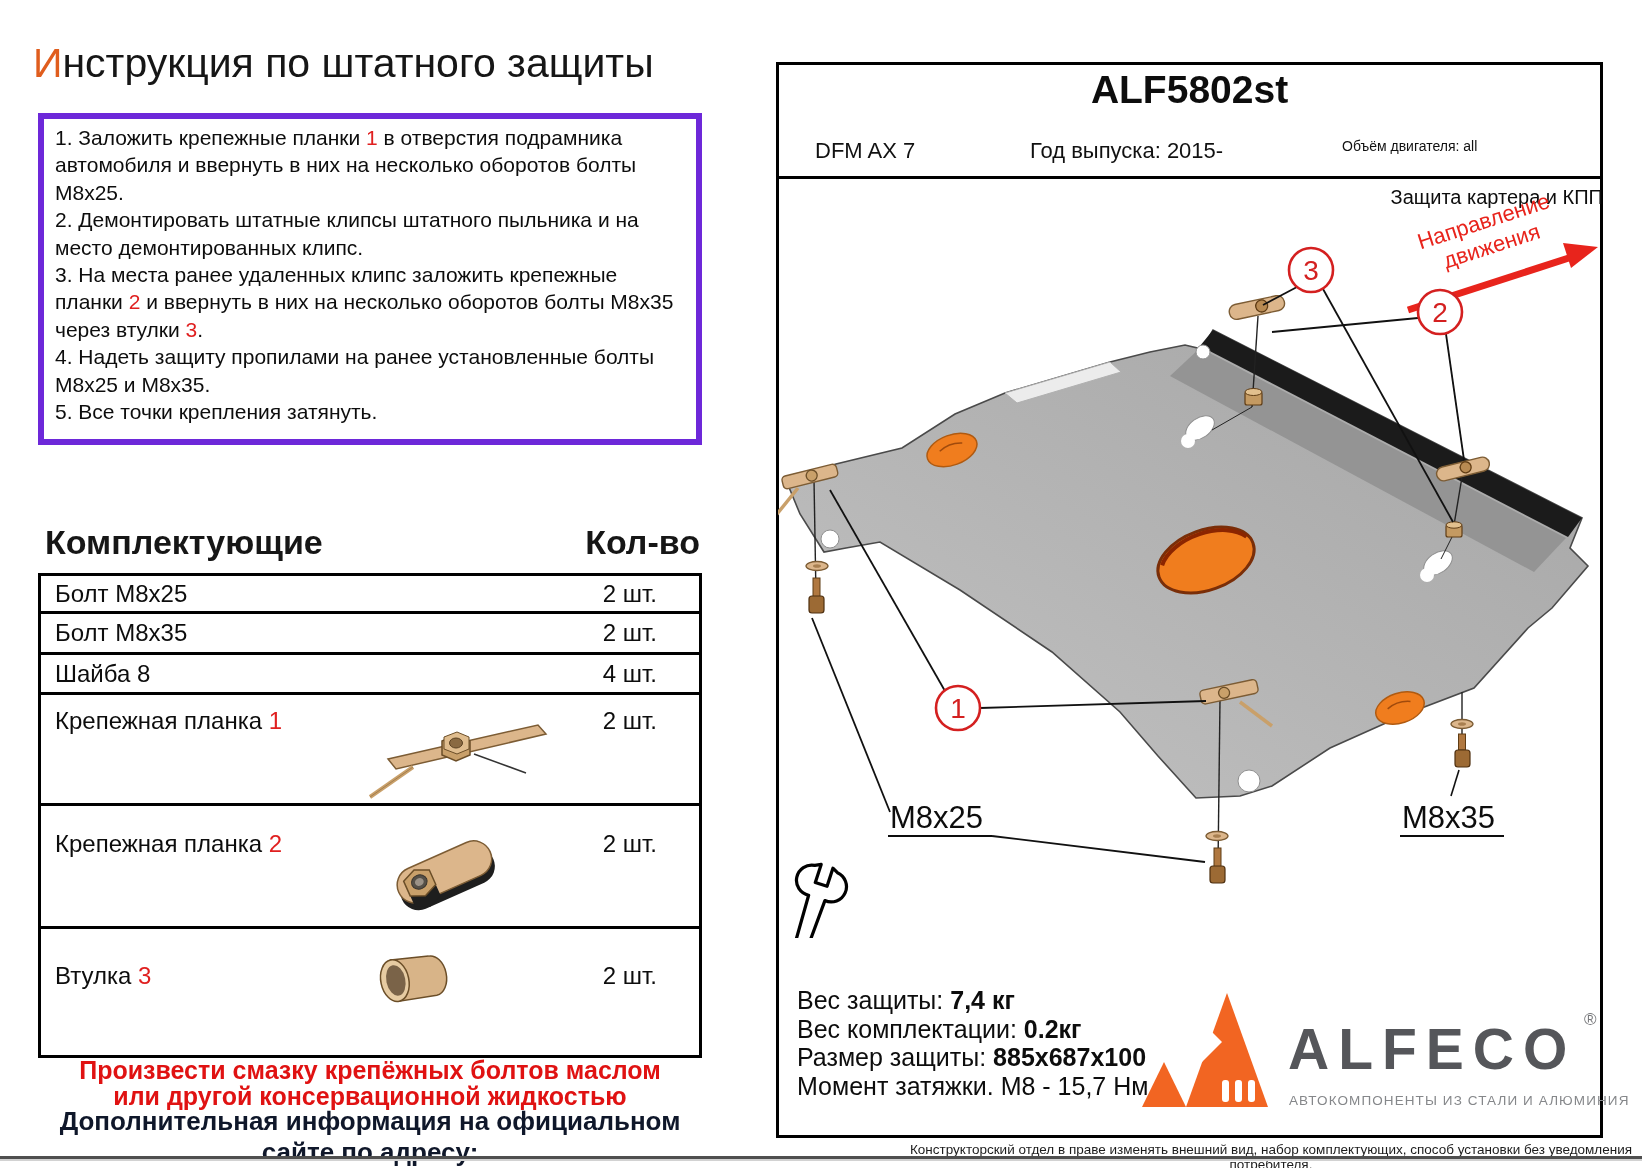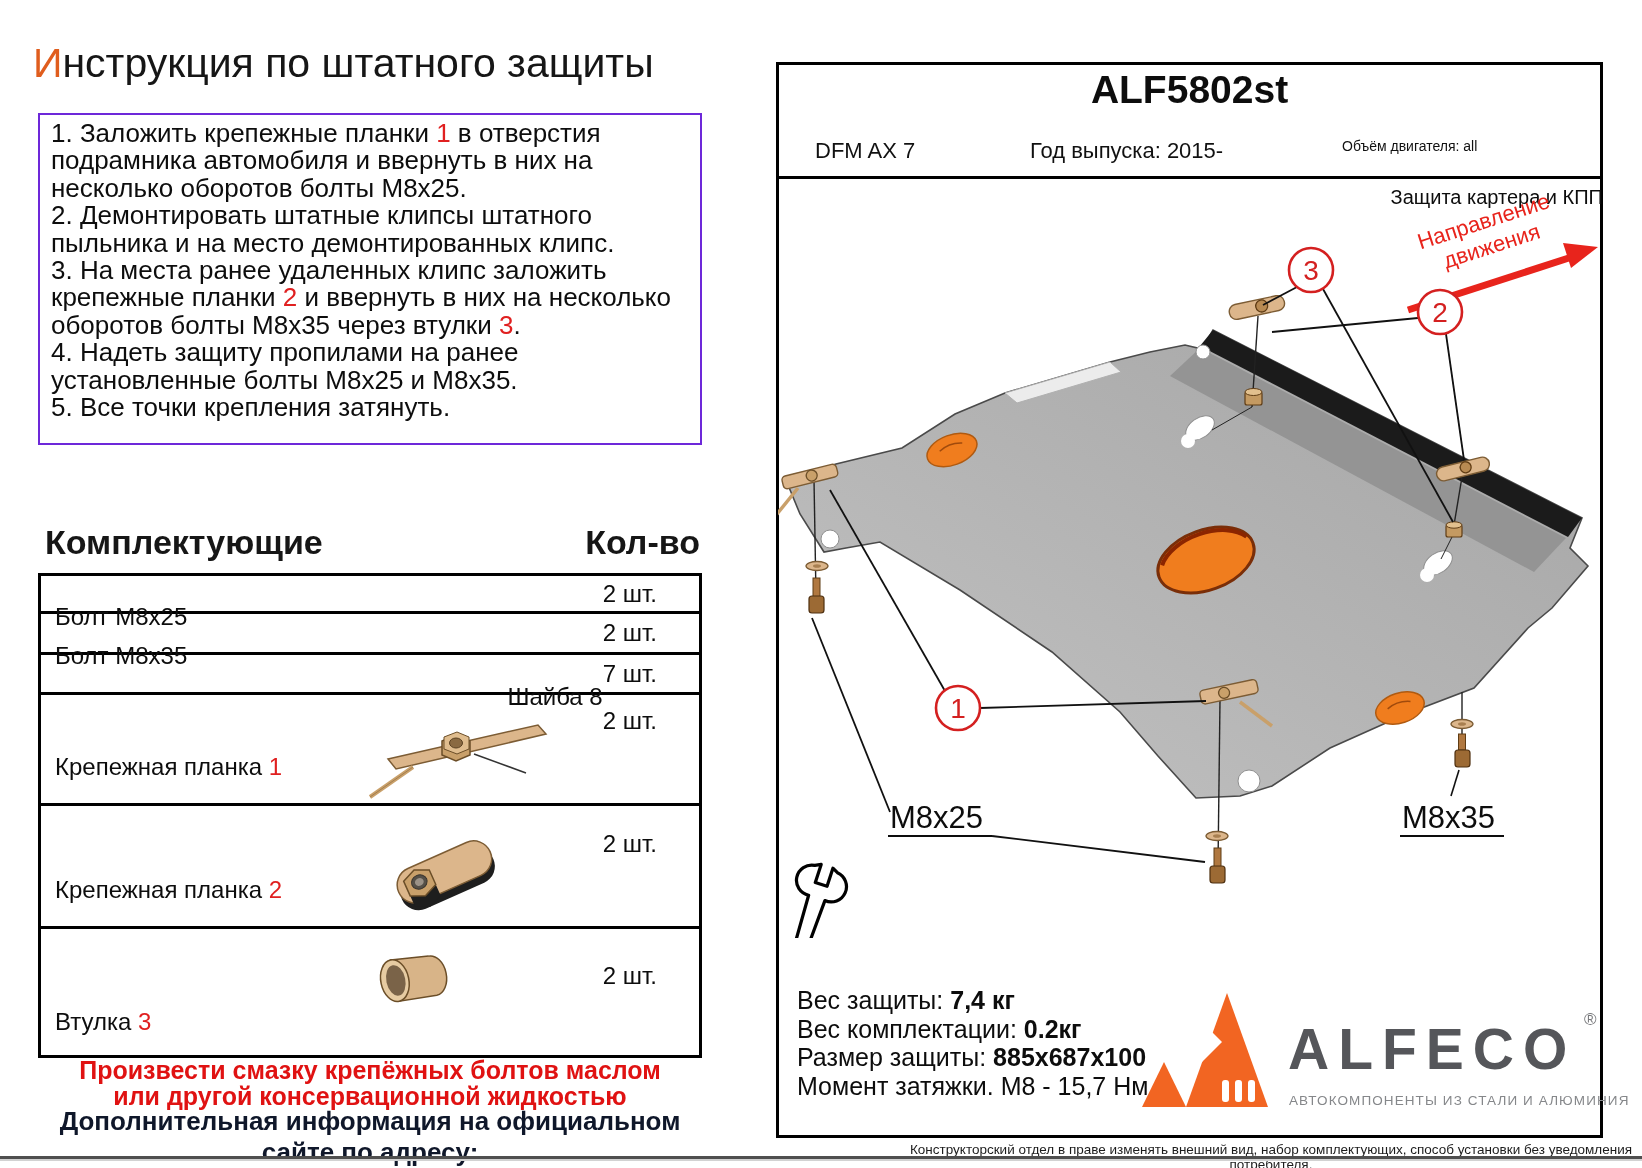--- a/index.html
+++ b/index.html
@@ -2,30 +2,30 @@
 <html><head>
 <meta charset="utf-8">
 <style>
   html,body{margin:0;padding:0;background:#fff;}
   #page{position:relative;width:1642px;height:1168px;background:#fff;overflow:hidden;
         font-family:"Liberation Sans","DejaVu Sans",sans-serif;color:#111;}
   .abs{position:absolute;}
   
   #title{left:33px;top:40px;width:660px;font-size:41px;letter-spacing:0;color:#161616;white-space:nowrap;}
   #title .first{color:#e05d1d;}
-  #instr-box{left:38px;top:113px;width:664px;height:332px;border:2px solid #6d28d9;box-sizing:border-box;
-             padding:5px 10px 0 11px;font-size:26px;line-height:27.4px;color:#0d0d0d;}
+  #instr-box{left:38px;top:113px;width:664px;height:332px;border:6px solid #6d28d9;box-sizing:border-box;
+             padding:5px 10px 0 11px;font-size:21px;line-height:27.4px;color:#0d0d0d;}
   #instr-box p{margin:0;}
   .rednum{color:#e02020;}
   #comp-head{left:45px;top:523px;width:655px;height:48px;font-size:34px;font-weight:bold;color:#161616;}
   #comp-head .qty{float:right;}
   #comp-table{left:38px;top:573px;width:664px;height:485px;border:3px solid #000;box-sizing:border-box;}
   .trow{position:relative;border-bottom:3px solid #000;box-sizing:border-box;font-size:24px;color:#0d0d0d;}
   .trow:last-child{border-bottom:none;}
-  .trow .nm{position:absolute;left:14px;margin-top:46px;}
+  .trow .nm{position:absolute;left:14px;}
   .trow .qt{position:absolute;right:42px;}
   .rc{display:flex;align-items:center;}
   .rc .nm{position:static;margin-left:14px;flex:1;}
   .rc .qt{position:static;margin-right:42px;}
   #warn1,#warn2{left:38px;width:664px;text-align:center;font-size:25px;font-weight:bold;color:#e01212;white-space:nowrap;}
   #warn1{top:1056px;} #warn2{top:1082px;}
   #info-line{left:38px;top:1106px;width:664px;text-align:center;font-size:26px;font-weight:bold;color:#0f172a;}
   #site-url{left:38px;top:1127px;width:664px;text-align:center;font-size:19.5px;font-weight:bold;color:#e2571c;cursor:pointer;}
   
   #panel{left:776px;top:62px;width:827px;height:1076px;border:3px solid #000;box-sizing:border-box;}
@@ -68,23 +68,23 @@
 
   <div class="abs" id="comp-table">
     <div class="trow rc" style="height:38px;">
       <span class="nm">Болт М8х25</span>
         <span class="qt">2 шт.</span>
     </div>
     <div class="trow rc" style="height:41px;">
       <span class="nm">Болт М8х35</span>
         <span class="qt">2 шт.</span>
     </div>
-    <div class="trow rc" style="height:40px;text-align:right;">
+    <div class="trow rc" style="height:40px;">
       <span class="nm">Шайба 8</span>
-        <span class="qt">7 шт.</span>
+        <span class="qt">4 шт.</span>
     </div>
     <div class="trow" style="height:111px;">
       <span class="nm" style="top:12px;"><span>Крепежная планка </span><span class="rednum">1</span></span>
       <span class="qt" style="top:12px;">2 шт.</span>
       <svg class="abs" style="left:315px;top:2px;" width="215" height="106">
         <polygon points="32,62 182,28 190,37 40,72" fill="#dcb68b" stroke="#7c5c34" stroke-width="1.5"></polygon>
         <line x1="57" y1="70" x2="14" y2="100" stroke="#c9a06a" stroke-width="4"></line>
         <line x1="57" y1="70" x2="14" y2="100" stroke="#7c5c34" stroke-width="1" opacity="0.5"></line>
         <polygon points="86,44 100,38 114,44 114,58 100,64 86,58" fill="#c9a06a" stroke="#6b4e28" stroke-width="1.5"></polygon>
         <polygon points="88,40 101,35 113,40 113,52 101,57 88,52" fill="#e0bd8e" stroke="#6b4e28" stroke-width="1"></polygon>

